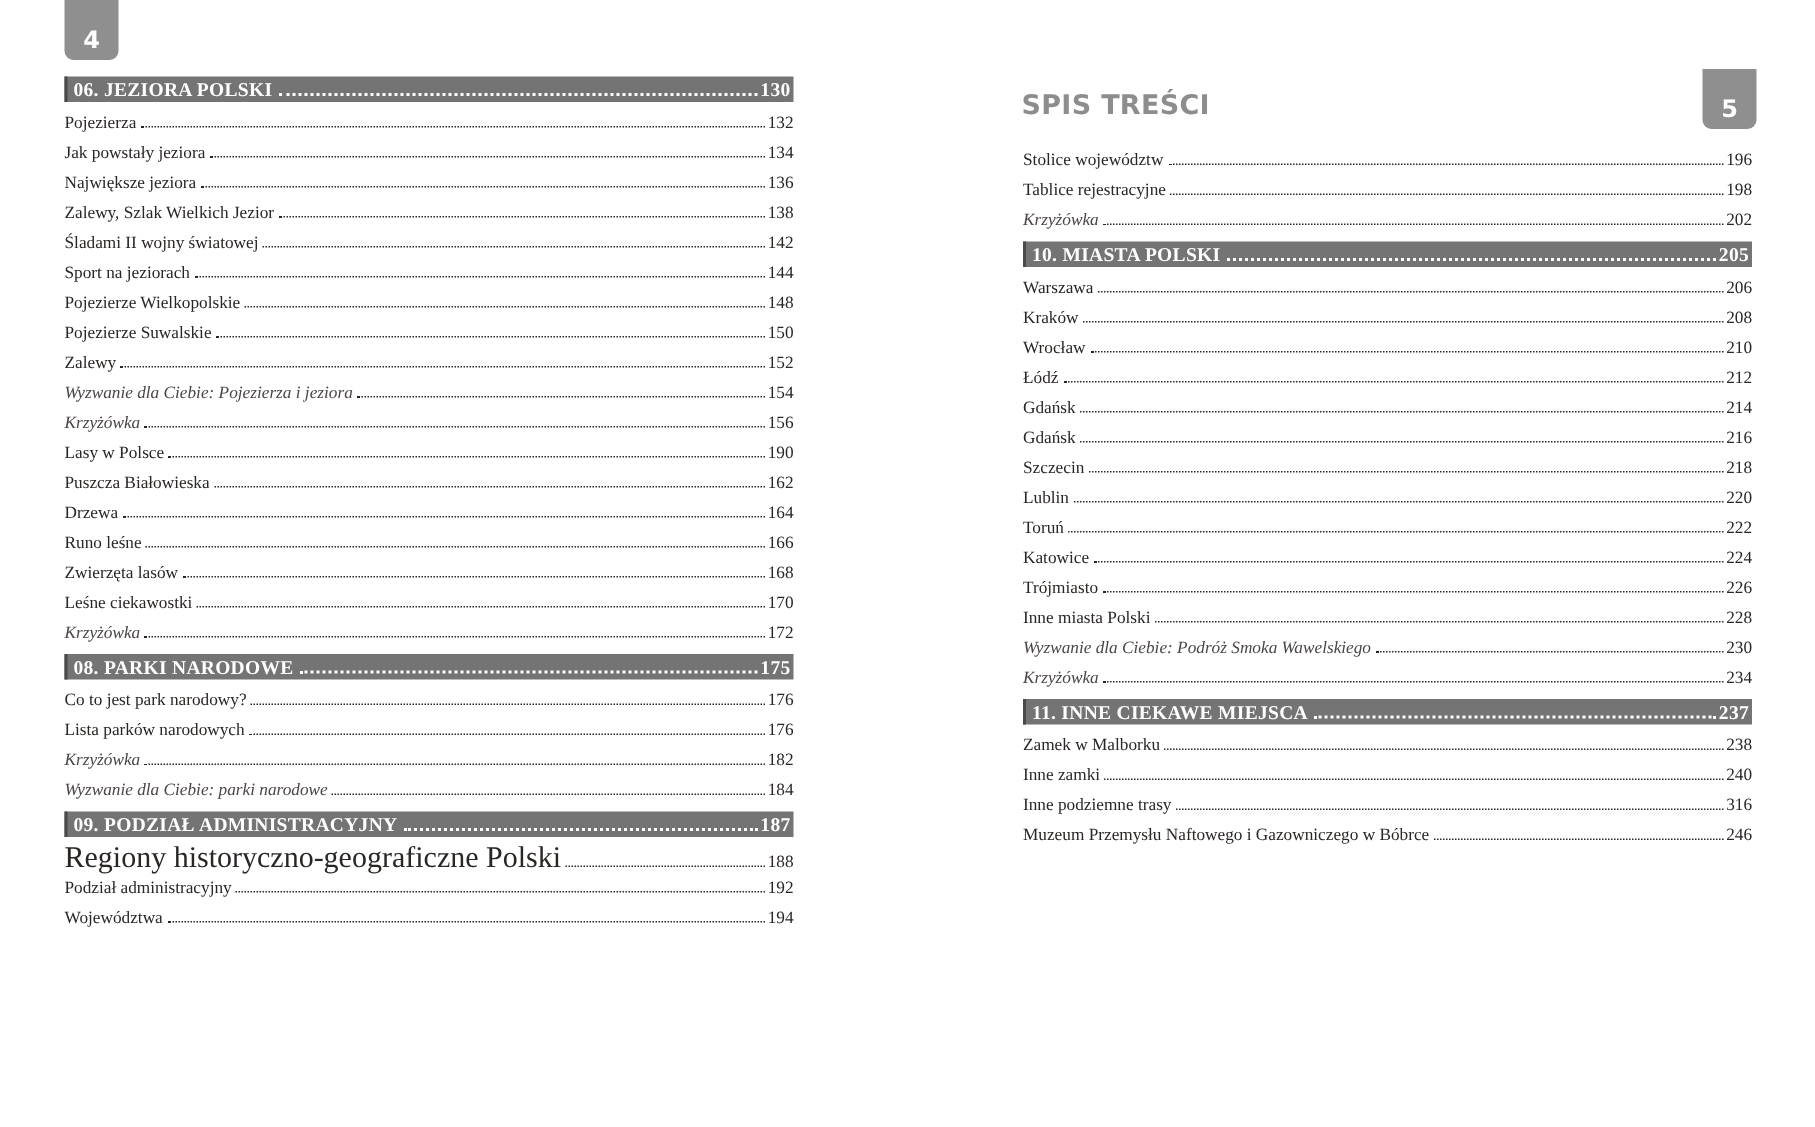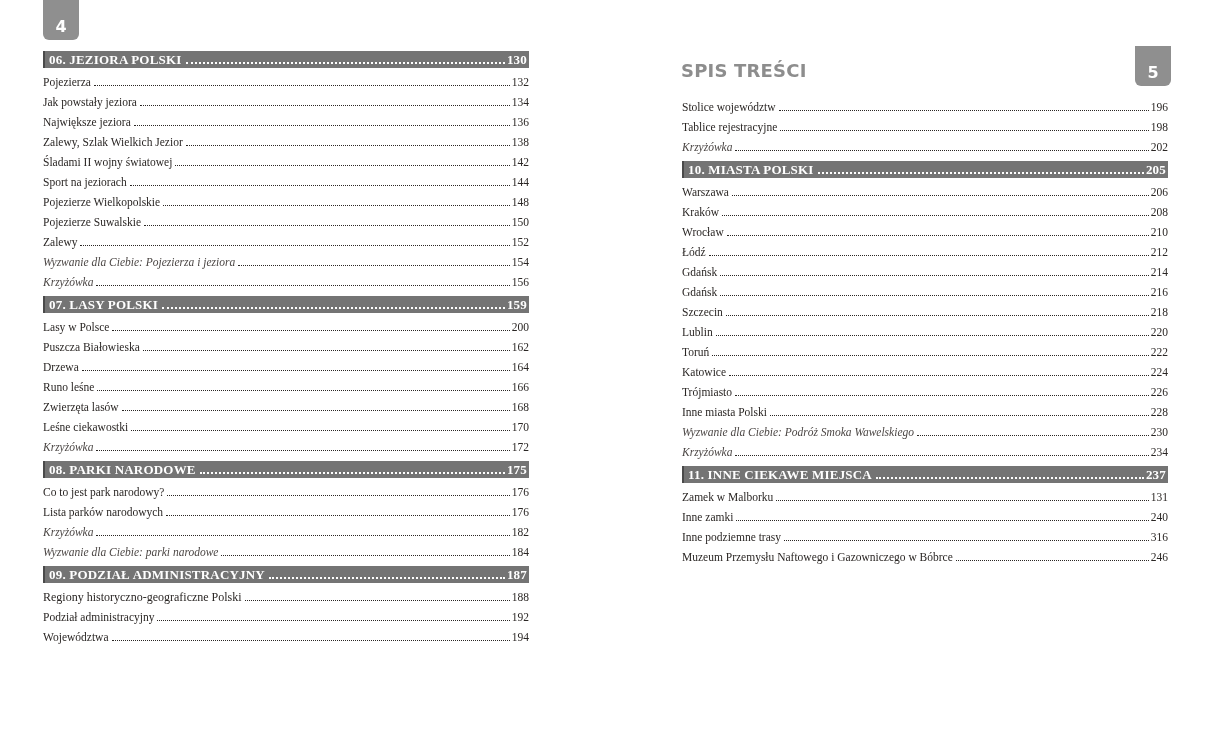--- a/index.html
+++ b/index.html
@@ -11,21 +11,21 @@
   .tab-left { left:43px; }
   .tab-right { left:530px; }
   .spis { position:absolute; left:76px; top:14px; font-family:"DejaVu Sans","Liberation Sans",sans-serif; font-weight:bold; font-size:18px; color:#8d8d8d; letter-spacing:0.2px; }
   .toc { position:absolute; width:486px; }
   .toc-left { left:43px; top:51px; }
   .toc-right { left:77px; top:51px; }
   .section { display:flex; align-items:baseline; height:17px; line-height:17px; background:#747474; color:#ffffff; font-weight:bold; font-size:13px; padding:0 2px 0 4px; margin-bottom:4px; border-left:2px solid #4a4a4a; letter-spacing:0.2px; }
   .section .dots { border-bottom:2px dotted #ffffff; margin:0 2px 4px 4px; }
   .entry { display:flex; align-items:baseline; height:20px; line-height:20px; font-size:11.5px; }
   .entry.italic .title { font-style:italic; color:#4b4644; }
-  .entry.large .title { font-size:12px; }
+  .entry.large .title { font-size:20px; }
   .title { white-space:nowrap; }
   .dots { flex:1; border-bottom:1px dotted #2a2624; margin:0 2px 4px 3px; min-width:10px; }
   .num { white-space:nowrap; }
   .sec-gap { margin-top:4px; }
 </style>
 </head>
 <body>
 
 <div class="page page-left">
   <div class="tab tab-left">
@@ -85,29 +85,24 @@
       <div class="entry italic">
         <span class="title">Wyzwanie dla Ciebie: Pojezierza i jeziora</span>
         <span class="dots"></span>
         <span class="num">154</span>
       </div>
       <div class="entry italic">
         <span class="title">Krzyżówka</span>
         <span class="dots"></span>
         <span class="num">156</span>
       </div>
-      <div class="section sec-gap">
-        <span class="title">07. LASY POLSKI</span>
-        <span class="dots"></span>
-        <span class="num">159</span>
-      </div>
       <div class="entry">
         <span class="title">Lasy w Polsce</span>
         <span class="dots"></span>
-        <span class="num">200</span>
+        <span class="num">190</span>
       </div>
       <div class="entry">
         <span class="title">Puszcza Białowieska</span>
         <span class="dots"></span>
         <span class="num">162</span>
       </div>
       <div class="entry">
         <span class="title">Drzewa</span>
         <span class="dots"></span>
         <span class="num">164</span>
@@ -277,21 +272,21 @@
         <span class="num">234</span>
       </div>
       <div class="section sec-gap">
         <span class="title">11. INNE CIEKAWE MIEJSCA</span>
         <span class="dots"></span>
         <span class="num">237</span>
       </div>
       <div class="entry">
         <span class="title">Zamek w Malborku</span>
         <span class="dots"></span>
-        <span class="num">131</span>
+        <span class="num">238</span>
       </div>
       <div class="entry">
         <span class="title">Inne zamki</span>
         <span class="dots"></span>
         <span class="num">240</span>
       </div>
       <div class="entry">
         <span class="title">Inne podziemne trasy</span>
         <span class="dots"></span>
         <span class="num">316</span>

